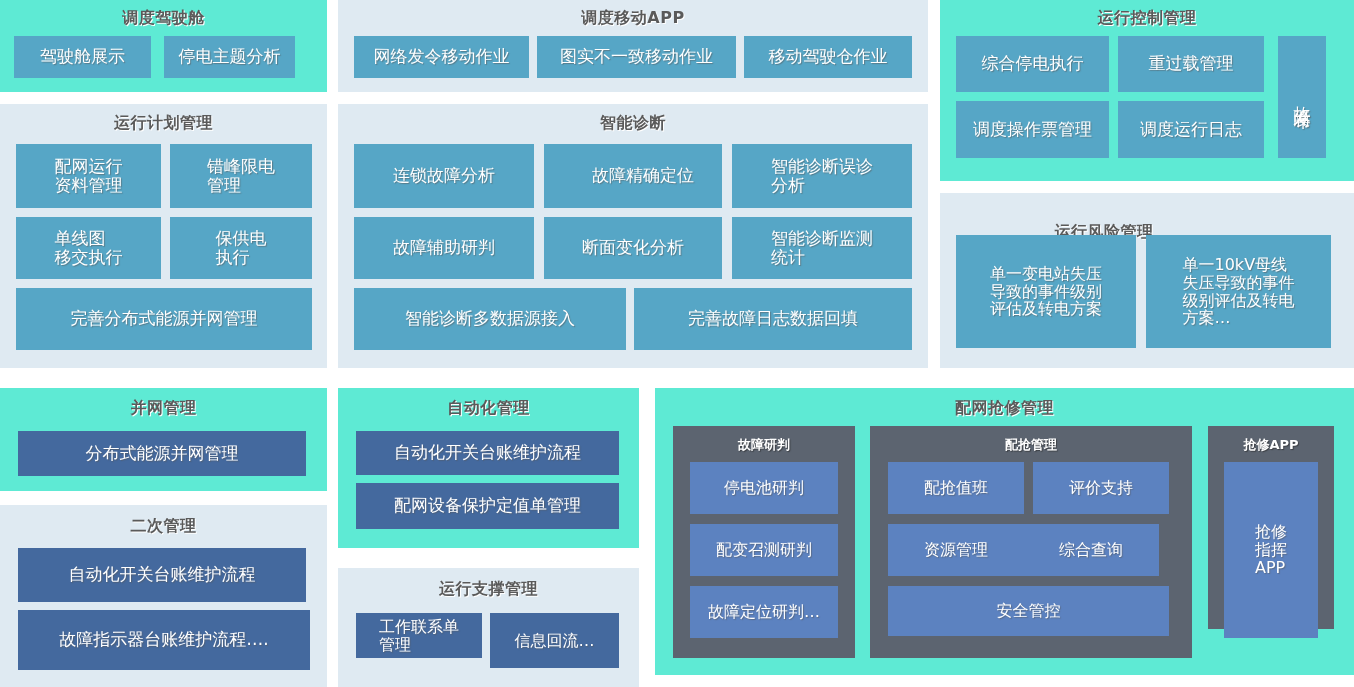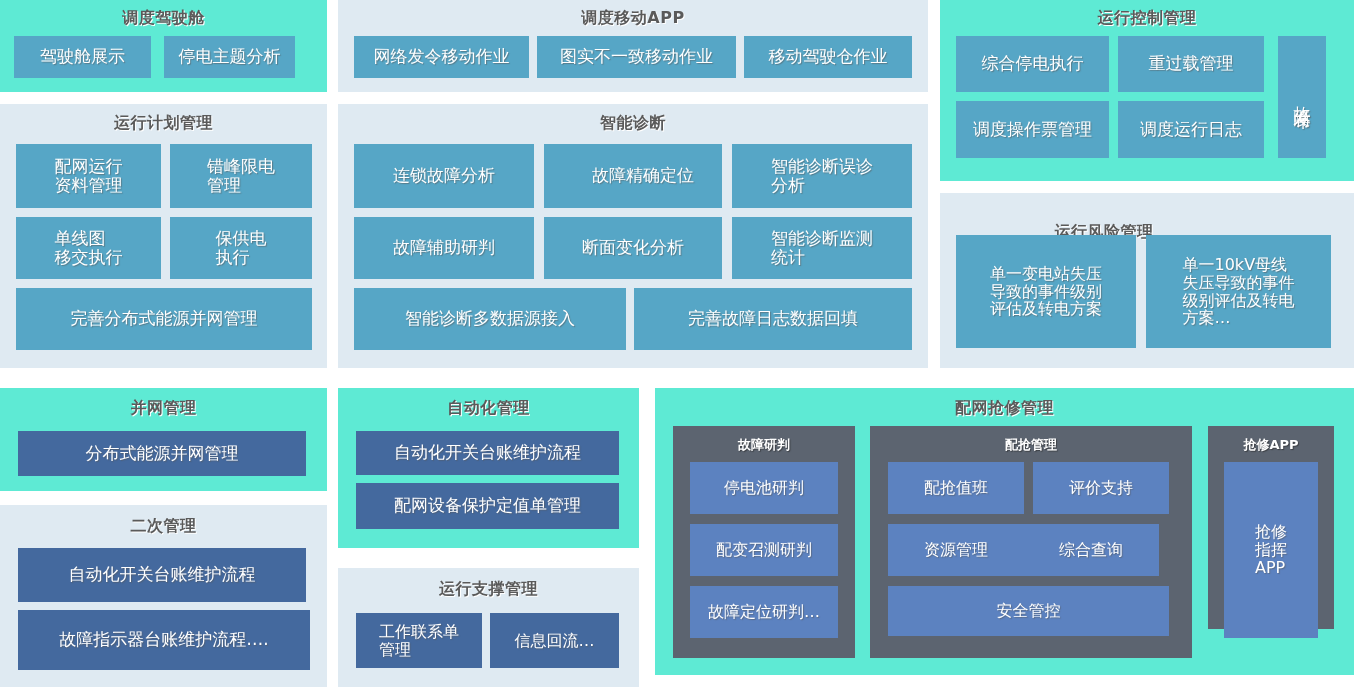--- a/index.html
+++ b/index.html
@@ -122,21 +122,21 @@
   </div>
 
   <div class="panel light" style="left:338px;top:388px;width:301px;height:160px;">
     <div class="panel-title t16" style="position:absolute;left:0;top:11px;width:301px;">自动化管理</div>
     <div class="tile navy f17" style="left:18px;top:43px;width:263px;height:44px;">自动化开关台账维护流程</div>
     <div class="tile navy f17" style="left:18px;top:95px;width:263px;height:46px;">配网设备保护定值单管理</div>
   </div>
 
   <div class="panel pale" style="left:338px;top:568px;width:301px;height:119px;">
     <div class="panel-title t16" style="position:absolute;left:0;top:12px;width:301px;">运行支撑管理</div>
-    <div class="tile navy f16" style="left:18px;top:45px;width:126px;height:55px;white-space:pre-line;">工作联系单
+    <div class="tile navy f16" style="left:18px;top:45px;width:126px;height:45px;white-space:pre-line;">工作联系单
 管理</div>
     <div class="tile navy f16" style="left:152px;top:45px;width:129px;height:55px;">信息回流…</div>
   </div>
 
   <div class="panel light" style="left:655px;top:388px;width:699px;height:287px;">
     <div class="panel-title t16" style="position:absolute;left:0;top:11px;width:699px;">配网抢修管理</div>
 
     <div class="subgroup" style="left:18px;top:38px;width:182px;height:232px;">
       <div class="subgroup-title" style="position:absolute;left:0;top:10px;width:182px;">故障研判</div>
       <div class="tile periwinkle f16" style="left:17px;top:36px;width:148px;height:52px;">停电池研判</div>

